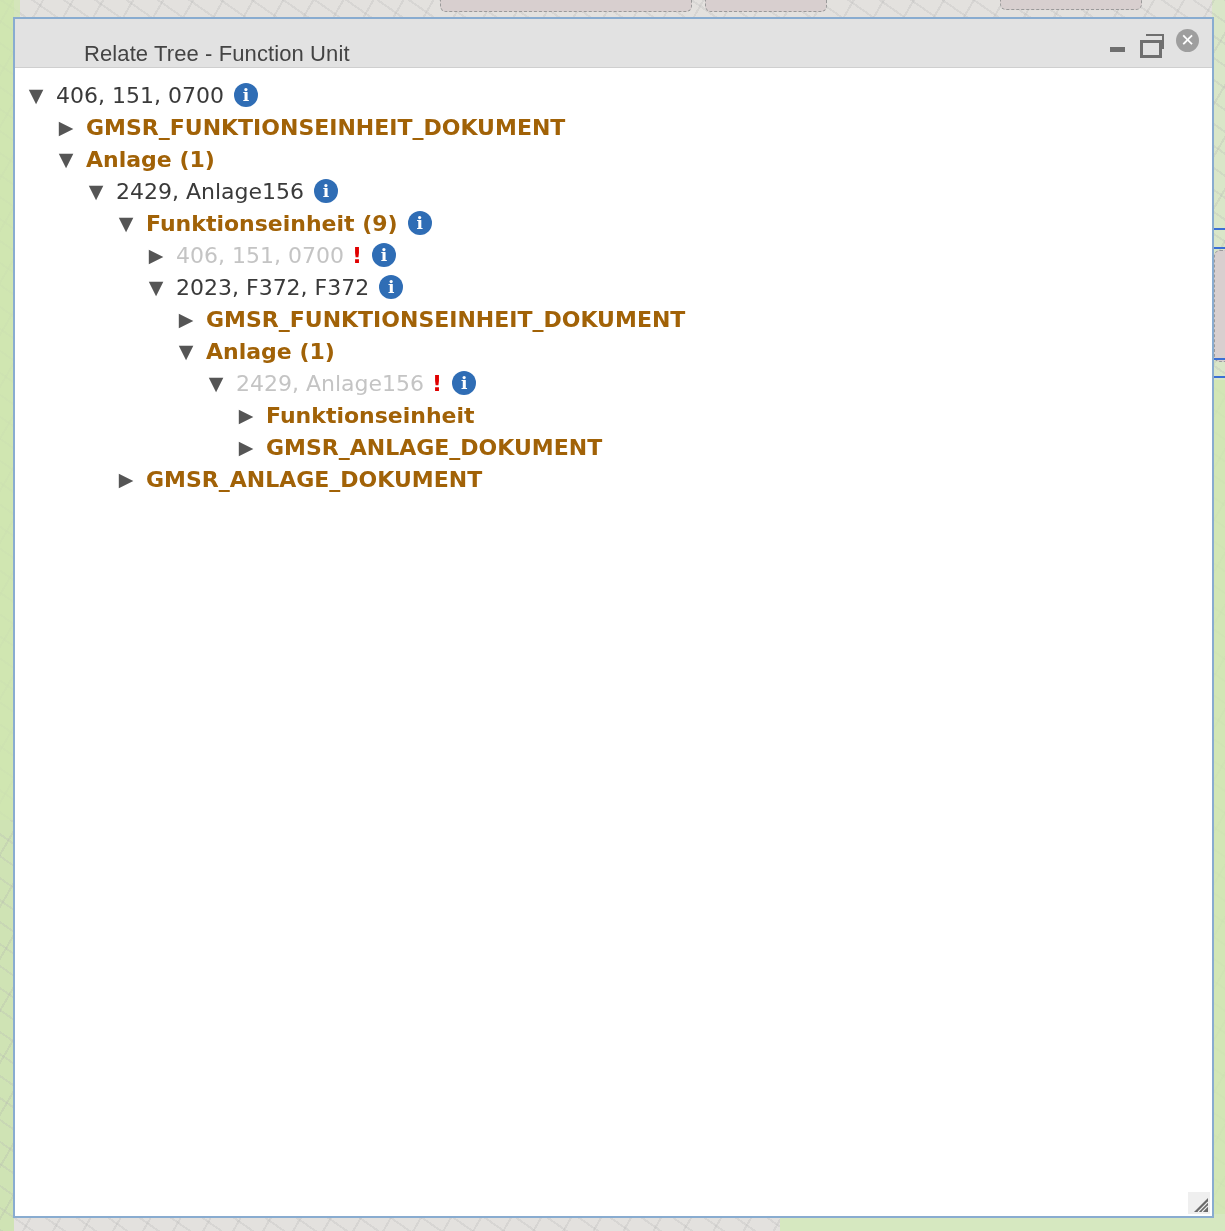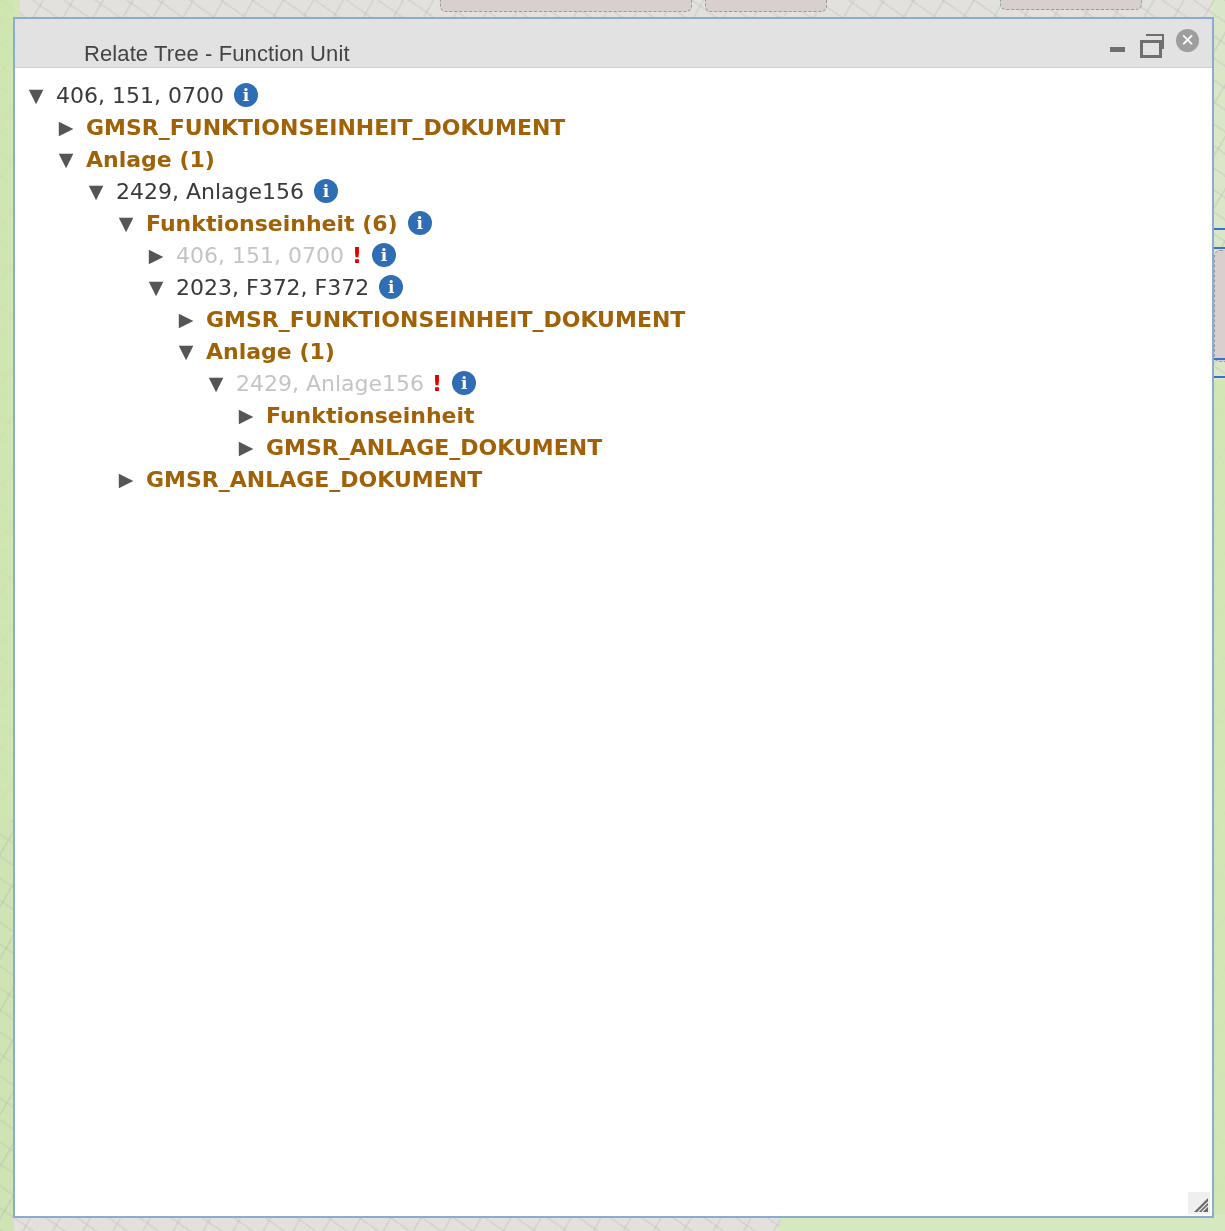--- a/index.html
+++ b/index.html
@@ -107,21 +107,21 @@
         <span class="arrow">▼</span>
         <span class="label">Anlage (1)</span>
       </div>
       <div class="node" style="left: 60px; top: 96px;">
         <span class="arrow">▼</span>
         <span class="label">2429, Anlage156</span>
         <span class="info">i</span>
       </div>
       <div class="node bold" style="left: 90px; top: 128px;">
         <span class="arrow">▼</span>
-        <span class="label">Funktionseinheit (6)</span>
+        <span class="label">Funktionseinheit (9)</span>
         <span class="info">i</span>
       </div>
       <div class="node dim" style="left: 120px; top: 160px;">
         <span class="arrow">▶</span>
         <span class="label">406, 151, 0700</span>
         <span class="warn">!</span>
         <span class="info">i</span>
       </div>
       <div class="node" style="left: 120px; top: 192px;">
         <span class="arrow">▼</span>

